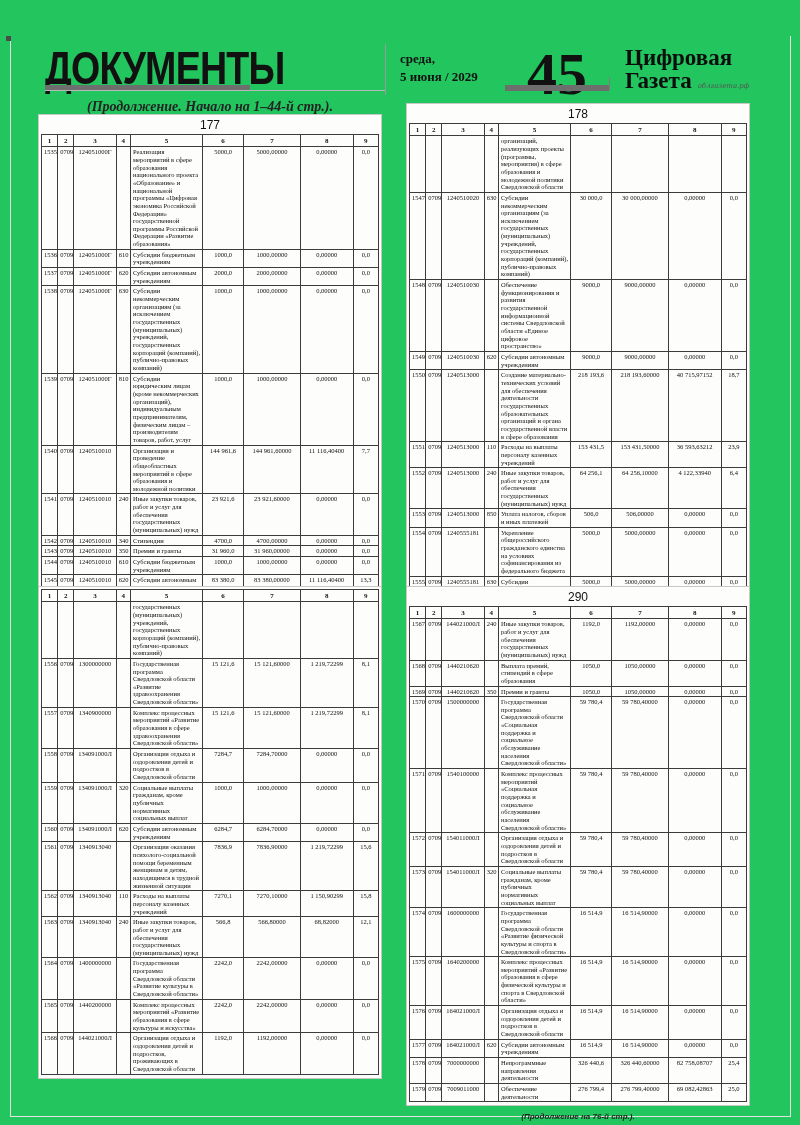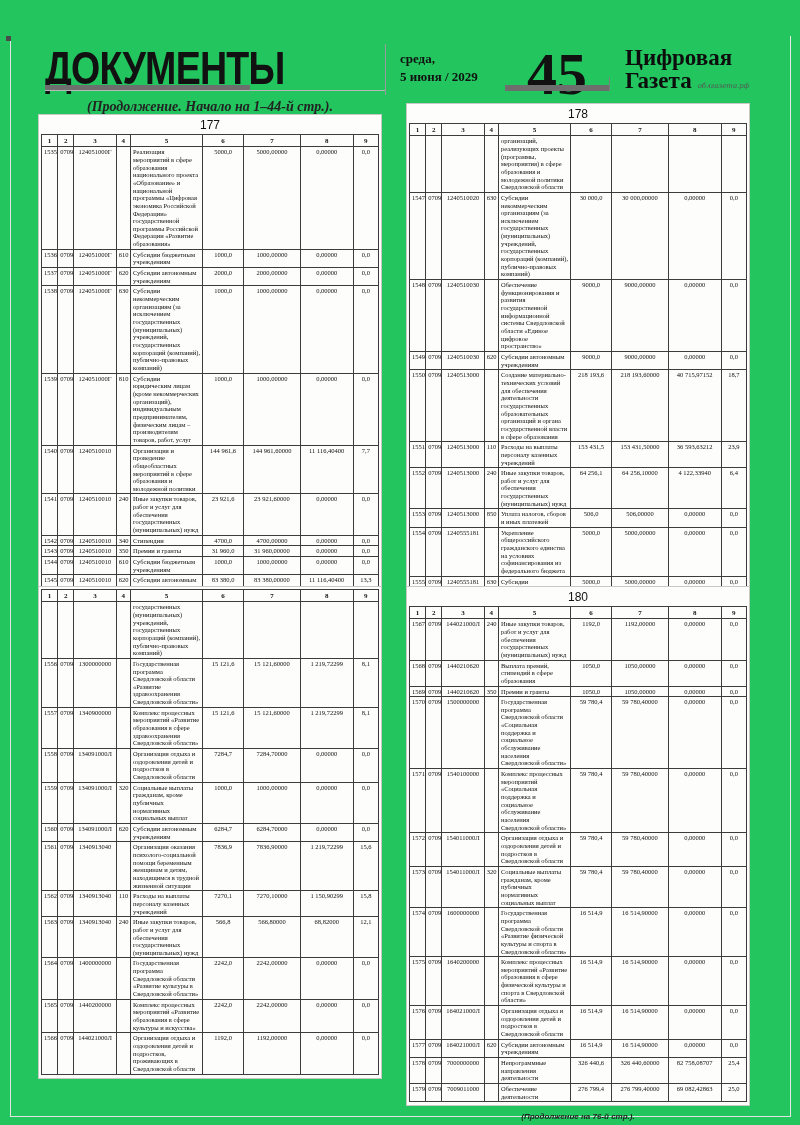--- a/index.html
+++ b/index.html
@@ -544,21 +544,21 @@
             <td class="c7">1192,00000</td>
             <td class="c8">0,00000</td>
             <td class="c9">0,0</td>
           </tr>
         </tbody>
       </table>
   </section>
 
   <div class="pos-180" style="position:absolute;">
     <section class="tbl-block" style="position:static;">
-      <div class="tbl-num">180</div>
+      <div class="tbl-num">290</div>
       <table class="grid">
           <colgroup>
             <col style="width: 4.8%;">
             <col style="width: 4.8%;">
             <col style="width: 12.6%;">
             <col style="width: 4.2%;">
             <col style="width: 21.4%;">
             <col style="width: 12.2%;">
             <col style="width: 16.8%;">
             <col style="width: 15.7%;">

